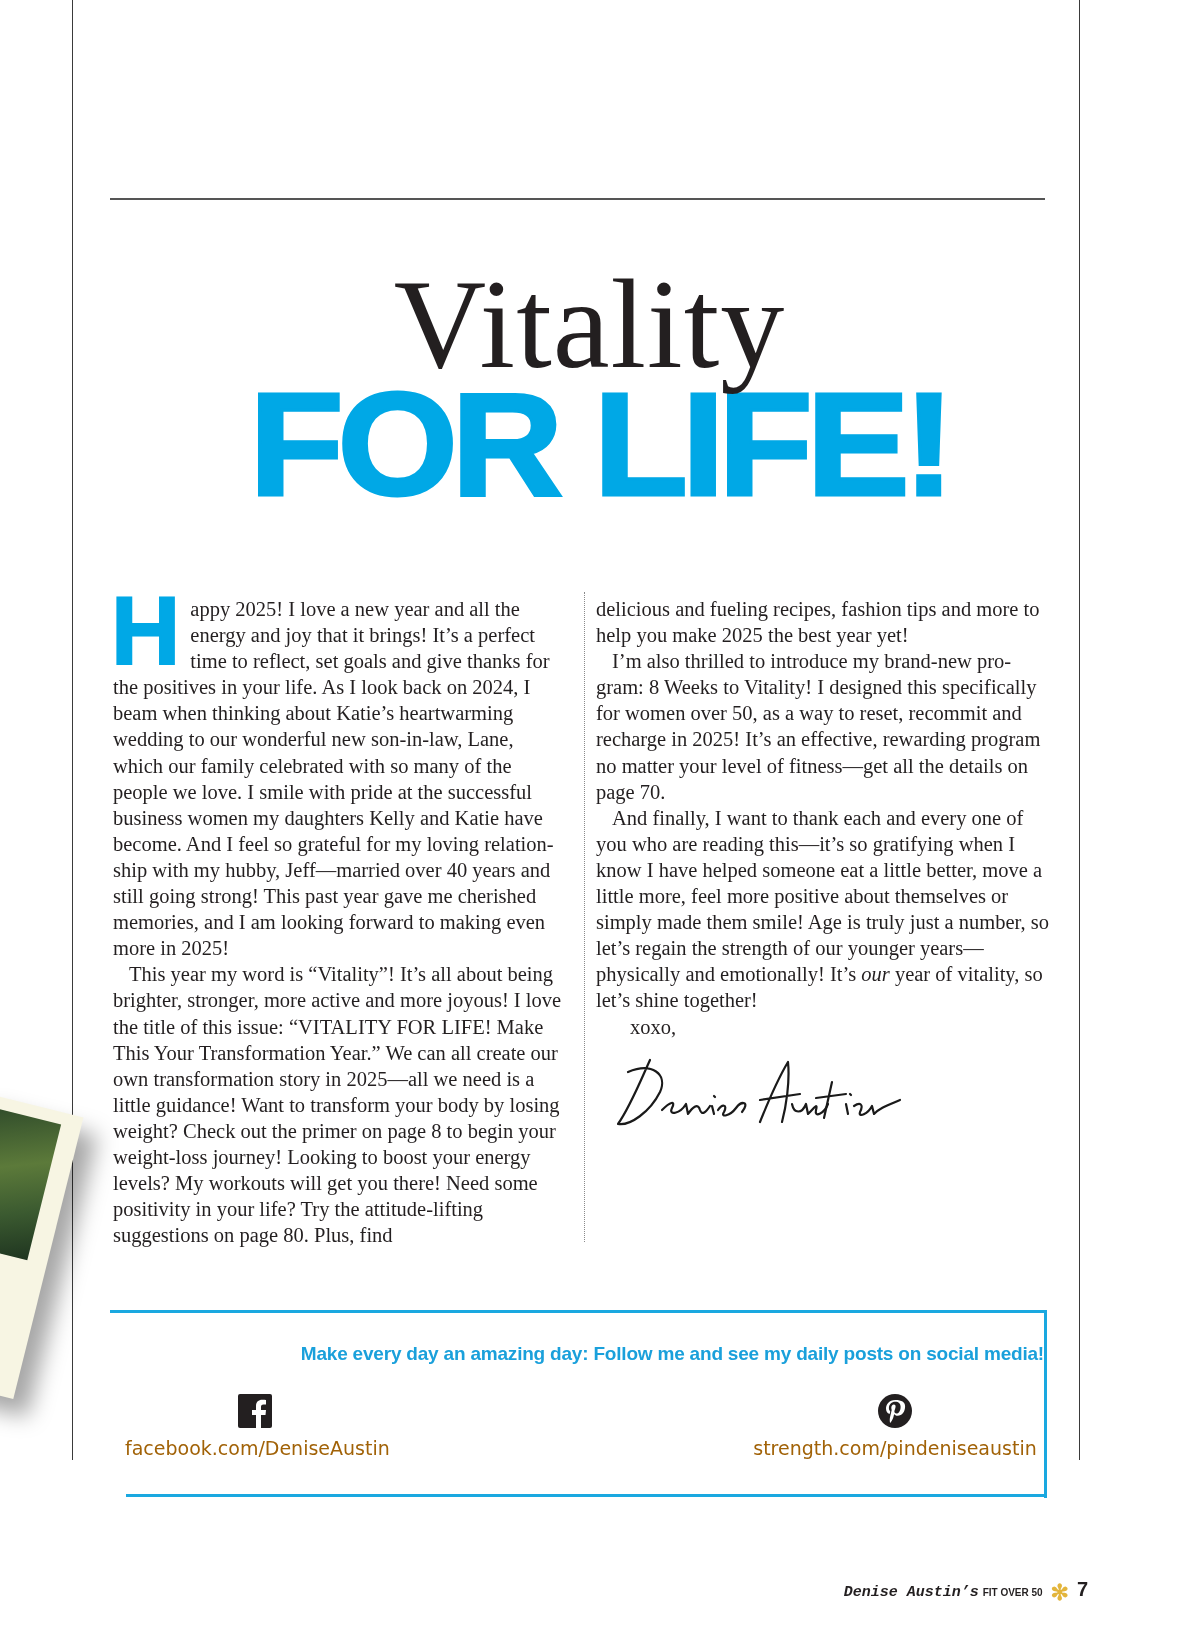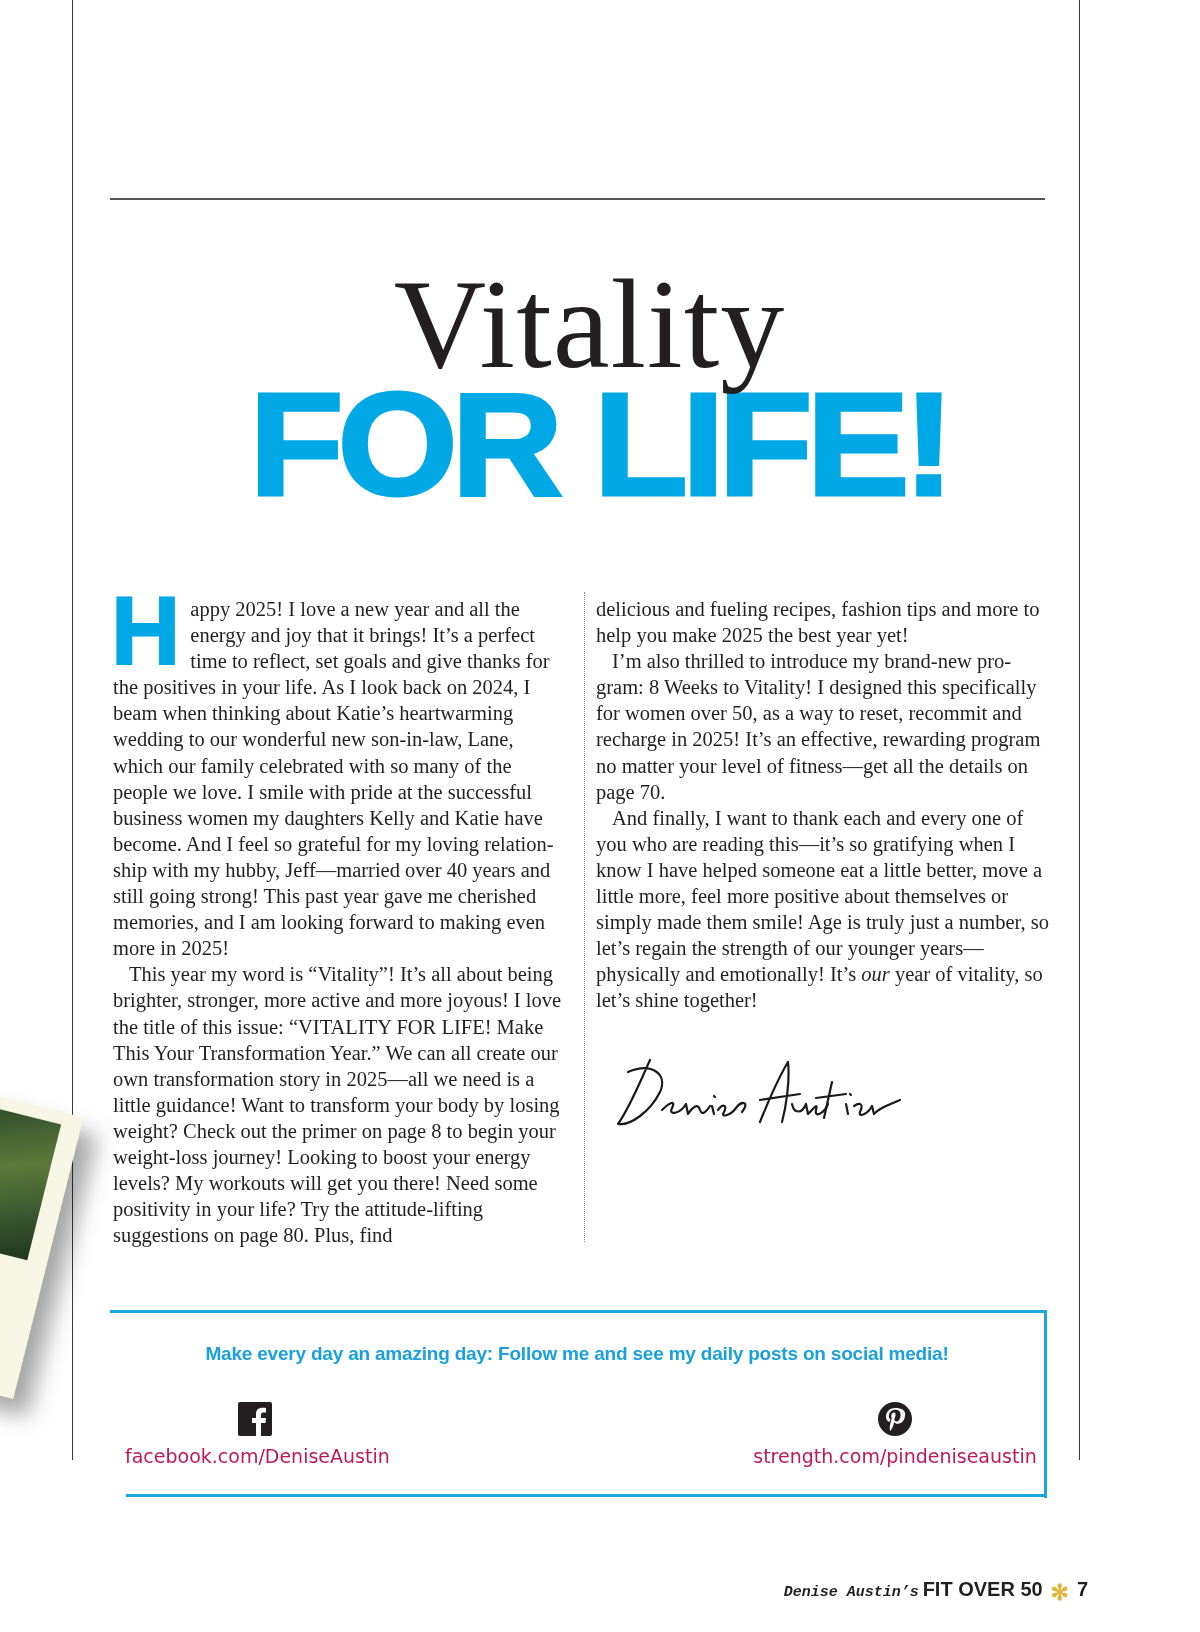--- a/index.html
+++ b/index.html
@@ -53,39 +53,39 @@
     }
     .signoff { margin: 0; padding-left: 18px; }
     .signature { position: absolute; left: 610px; top: 1052px; width: 300px; height: 80px; }
 
     .social-box {
       position: absolute; left: 110px; top: 1310px; width: 934px; height: 185px;
       border-top: 3px solid #1aa8e0; border-right: 3px solid #1aa8e0;
     }
     .social-box-bottom { position: absolute; left: 126px; top: 1494px; width: 921px; height: 3px; background: #1aa8e0; }
     .social-headline {
-      position: absolute; left: 0; width: 934px; top: 30px; text-align: center;
+      position: absolute; left: 0; width: 934px; top: 30px; text-align: right;
       font-family: "Liberation Sans", sans-serif; font-weight: bold; font-size: 19px; color: #1aa0db;
       letter-spacing: -0.2px;
     }
     .social-item {
-      position: absolute; top: 88px; text-align: center;
-      font-family: "DejaVu Sans", sans-serif; font-size: 19px; color: #be185d;
+      position: absolute; top: 80px; text-align: center;
+      font-family: "DejaVu Sans", sans-serif; font-size: 19px; color: #a16207;
     }
     .social-item .icon { display: block; margin: 0 auto 8px auto; width: 36px; height: 36px; }
     .social-fb { left: 15px; width: 260px; }
     .social-ig { left: 327px; width: 260px; }
     .social-pin { left: 635px; width: 300px; }
 
     .footer {
       position: absolute; right: 112px; top: 1578px;
       font-family: "Liberation Sans", sans-serif; font-size: 14px; color: #231f20; white-space: nowrap;
     }
     .footer .brand-italic { font-family: Liberation Mono, monospace; font-style: italic; font-weight: bold; font-size: 15px; }
-    .footer .brand-bold { font-weight: bold; font-size: 20px; }
+    .footer .brand-bold { font-weight: bold; font-size: 10px; }
     .footer .asterisk { color: #e3b53c; font-weight: bold; font-size: 22px; vertical-align: -4px; margin: 0 4px; }
     .footer .page-num { font-weight: bold; font-size: 20px; }
   </style>
 </head>
 <body>
 
 <div class="page-edge-left"></div>
 <div class="page-edge-right"></div>
 <div class="photo-peek">
   <div class="photo-inner"></div>
@@ -99,20 +99,21 @@
   <p class="first"><span class="dropcap">H</span><span>appy 2025! I love a new year and all the energy and joy that it brings! It’s a perfect time to reflect, set goals and give thanks for the positives in your life. As I look back on 2024, I beam when thinking about Katie’s heartwarming wedding to our wonderful new son-in-law, Lane, which our family celebrated with so many of the people we love. I smile with pride at the successful business women my daughters Kelly and Katie have become. And I feel so grateful for my loving relation-ship with my hubby, Jeff—married over 40 years and still going strong! This past year gave me cherished memories, and I am looking forward to making even more in 2025!</span></p>
   <p>This year my word is “Vitality”! It’s all about being brighter, stronger, more active and more joyous! I love the title of this issue: “VITALITY FOR LIFE! Make This Your Transformation Year.” We can all create our own transformation story in 2025—all we need is a little guidance! Want to transform your body by losing weight? Check out the primer on page 8 to begin your weight-loss journey! Looking to boost your energy levels? My workouts will get you there! Need some positivity in your life? Try the attitude-lifting suggestions on page 80. Plus, find</p>
 </div>
 
 <div class="col-divider"></div>
 
 <div class="col col-right">
   <p class="first">delicious and fueling recipes, fashion tips and more to help you make 2025 the best year yet!</p>
   <p>I’m also thrilled to introduce my brand-new pro-gram: 8 Weeks to Vitality! I designed this specifically for women over 50, as a way to reset, recommit and recharge in 2025! It’s an effective, rewarding program no matter your level of fitness—get all the details on page 70.</p>
   <p><span>And finally, I want to thank each and every one of you who are reading this—it’s so gratifying when I know I have helped someone eat a little better, move a little more, feel more positive about themselves or simply made them smile! Age is truly just a number, so let’s regain the strength of our younger years—physically and emotionally! It’s </span><em>our</em><span> year of vitality, so let’s shine together!</span></p>
+  <p class="signoff">xoxo,</p>
 </div>
 
 <svg class="signature" viewBox="0 0 300 80" fill="none" stroke="#1a1a1a" stroke-width="2.2" stroke-linecap="round" stroke-linejoin="round">
   <title>Denise Austin</title>
   <path d="M40 8 C 30 30, 20 55, 8 72 C 20 74, 40 60, 50 40 C 58 22, 42 10, 18 20"></path>
   <path d="M52 58 C 60 50, 66 48, 62 56 C 58 64, 70 62, 76 52 L 78 62 C 82 56, 88 50, 90 58 C 92 64, 96 60, 100 54"></path>
   <path d="M102 54 L 104 62 M 104 44 L 105 45"></path>
   <path d="M108 58 C 112 52, 118 52, 114 60 C 110 66, 120 64, 126 56 C 132 48, 140 50, 132 60"></path>
   <path d="M150 70 C 160 45, 172 20, 178 10 C 180 30, 176 55, 172 70 M 150 48 L 190 42"></path>
   <path d="M182 52 C 184 62, 192 62, 196 52 L 198 62 C 204 56, 208 50, 206 58 C 204 66, 214 62, 218 52"></path>

